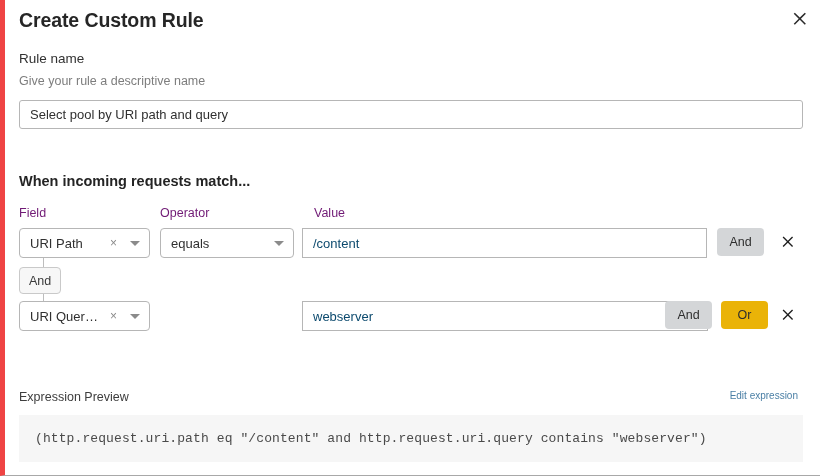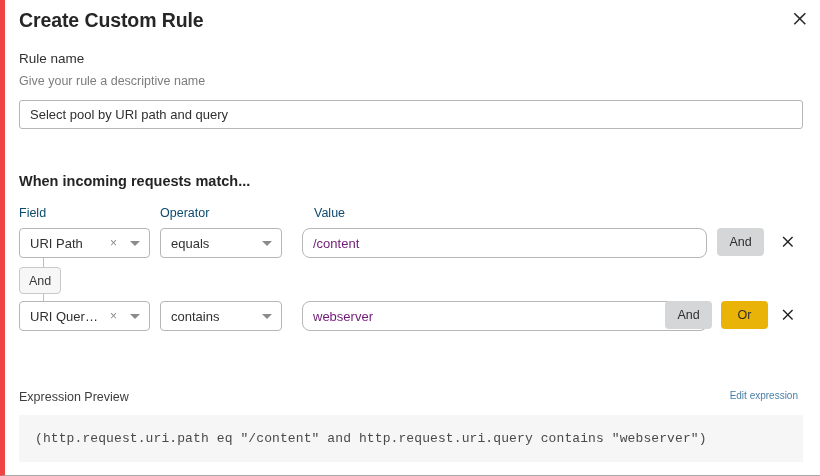--- a/index.html
+++ b/index.html
@@ -56,21 +56,21 @@
 
   
   #match-heading {
     position: absolute; left: 14px; top: 173px;
     font-size: 14.5px; font-weight: bold; color: #242424;
   }
 
   
   .col-header {
     position: absolute; top: 206px;
-    font-size: 12.5px; color: #0c4a6e;
+    font-size: 12.5px; color: #701a75;
   }
   #col-field    { left: 14px; }
   #col-operator { left: 155px; }
   #col-value    { left: 297px; margin-left: 12px; }
 
   
   .cond-row { position: absolute; left: 0; width: 820px; height: 30px; }
   #row-0 { top: 228px; }
   #row-1 { top: 301px; }
 
@@ -99,32 +99,32 @@
   .sel-caret {
     flex: 0 0 auto;
     width: 0; height: 0;
     border-left: 5px solid transparent;
     border-right: 5px solid transparent;
     border-top: 5.5px solid #8b8b8b;
     margin-right: 3px;
   }
 
   .sel-field    { left: 14px;  width: 131px; gap: 8px; }
-  .sel-operator { left: 155px; width: 122px; }
+  .sel-operator { left: 155px; width: 134px; }
   .sel-operator .sel-label { flex: 1 1 auto; }
 
   .val-input {
     position: absolute; top: 0; left: 297px;
     height: 30px;
     border: 1px solid #b6b6b6;
-    border-radius: 8px;
+    border-radius: 0;
     background: #fff;
     padding: 8px 10px;
     font-family: "Liberation Sans", sans-serif;
-    font-size: 13px; color: #701a75;
+    font-size: 13px; color: #0c4a6e;
     outline: none;
   }
   #val-0 { width: 405px; }
   #val-1 { width: 406px; }
 
   .logic-btn {
     position: absolute; top: 0;
     height: 28px;
     border: none; border-radius: 4px;
     font-family: "Liberation Sans", sans-serif;
@@ -236,24 +236,20 @@
     <div id="conn-badge">And</div>
     <div class="conn-line" id="conn-line-bottom"></div>
   </div>
 
   <div class="cond-row" id="row-1">
     <div class="sel sel-field">
       <span class="sel-label">URI Query St...</span>
       <span class="sel-clear">×</span>
       <span class="sel-caret"></span>
     </div>
-    <div class="sel sel-operator">
-      <span class="sel-label">contains</span>
-      <span class="sel-caret"></span>
-    </div>
     <input class="val-input" id="val-1" type="text" value="webserver" style="">
     <button class="logic-btn logic-strong" id="and-1">And</button>
     <button class="logic-btn logic-soft" id="or-1">Or</button>
     <div class="del-btn" id="del-1">
       <svg width="12" height="12" viewBox="0 0 14 14" aria-hidden="true">
         <path d="M1.6 1.0 L7 6.4 L12.4 1.0 L13.6 2.2 L8.2 7.6 L13.6 13.0 L12.4 14.2 L7 8.8 L1.6 14.2 L0.4 13.0 L5.8 7.6 L0.4 2.2 Z" transform="scale(0.92) translate(0.4,-0.3)" fill="#1f1f1f"></path>
       </svg>
     </div>
   </div>
 

